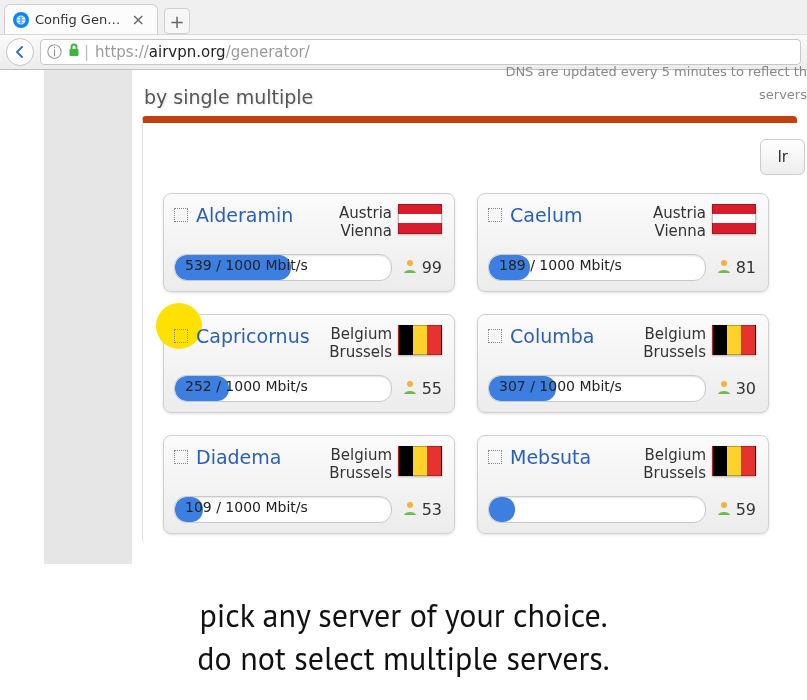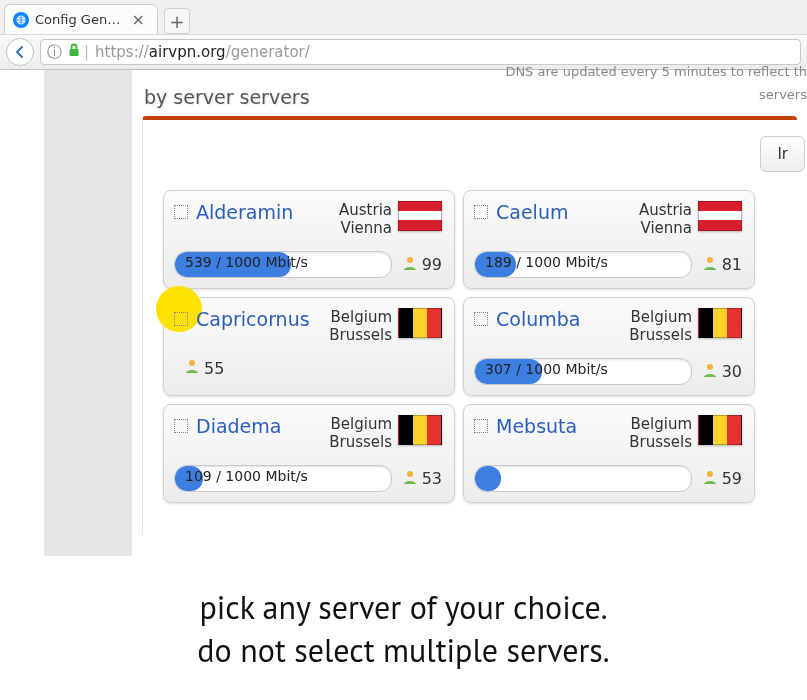--- a/index.html
+++ b/index.html
@@ -82,35 +82,35 @@
     color:#888; font-size:13px; text-align:right;
   }
   .section-title {
     font-size:19px; color:#555;
     text-shadow: 0 1px 1px rgba(255,255,255,.9), 1px 1px 2px rgba(0,0,0,.15);
     margin: 10px 0 8px 2px;
     font-weight:normal;
   }
   .panel {
     border-left:1px solid #e3e3e3;
-    border-top:4px solid #c2410c;
+    border-top:7px solid #c2410c;
     border-radius:4px;
     padding: 70px 10px 10px 20px;
     position:relative;
     min-height:420px;
   }
   .invert-btn {
     position:absolute; top:16px; right:-8px;
     border:1px solid #ccc; border-radius:6px;
     background:linear-gradient(#fff,#ededed);
     padding:8px 16px; font-size:15px; color:#333;
     box-shadow: inset 0 1px 0 #fff;
   }
   .servers {
-    display:flex; flex-wrap:wrap; gap:8px;
+    display:flex; flex-wrap:wrap; gap:22px;
   }
   .server-card {
     width: 292px;
     border:1px solid #d0d0d0;
     border-radius:8px;
     background:linear-gradient(#fbfbfb,#ececec);
     box-shadow: 0 1px 3px rgba(0,0,0,.12);
     padding:10px 12px 10px 10px;
     position:relative;
   }
@@ -214,21 +214,21 @@
   </div>
 </div>
 
 <div class="page-wrap">
   <div class="left-gutter"></div>
   <div class="page">
     <div class="banner-remnant">
       <div>DNS are updated every 5 minutes to reflect th</div>
       <div style="margin-top:8px">servers</div>
     </div>
-    <div class="section-title">by server servers</div>
+    <div class="section-title">by single multiple</div>
     <div class="panel">
       <div class="invert-btn">Ir</div>
       <div class="servers" id="servers">
           <div class="server-card">
             <div class="sc-top" style="position:relative;z-index:1">
               <div class="sc-check"></div>
               <span class="sc-name">Alderamin</span>
               <div class="sc-loc">Austria<br>Vienna</div>
               <span class="sc-flag flag-austria"></span>
             </div>
@@ -263,20 +263,24 @@
           </div>
           <div class="server-card">
             <div class="highlight"></div>
             <div class="sc-top" style="position:relative;z-index:1">
               <div class="sc-check"></div>
               <span class="sc-name">Capricornus</span>
               <div class="sc-loc">Belgium<br>Brussels</div>
               <span class="sc-flag flag-belgium"></span>
             </div>
             <div class="sc-bottom">
+              <div class="bar">
+                <div class="bar-fill" style="width:25%"></div>
+                <div class="bar-text">252 / 1000 Mbit/s</div>
+              </div>
               <div class="users"><span class="person-icon"><svg width="16" height="16" viewBox="0 0 16 16">
                     <circle cx="8" cy="5" r="3" fill="#f2b23e"></circle>
                     <path d="M2 15c1-4 11-4 12 0z" fill="#6dbb4a"></path>
                   </svg></span>55</div>
             </div>
           </div>
           <div class="server-card">
             <div class="sc-top" style="position:relative;z-index:1">
               <div class="sc-check"></div>
               <span class="sc-name">Columba</span>

